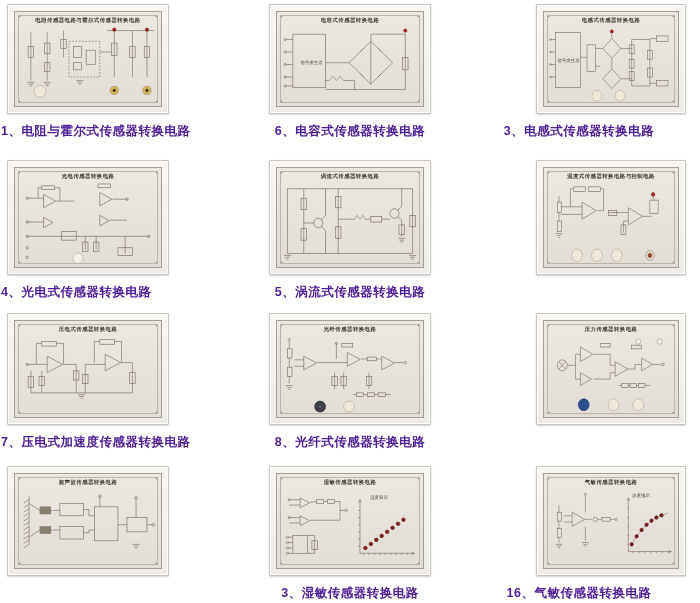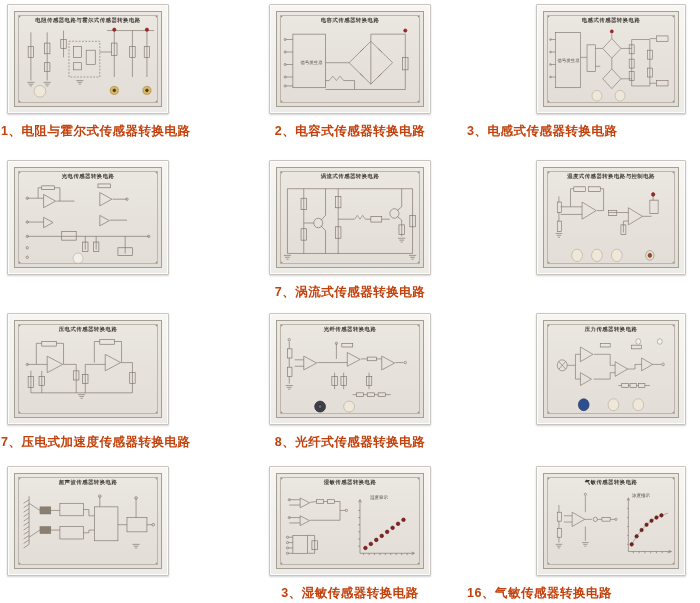--- a/index.html
+++ b/index.html
@@ -48,26 +48,26 @@
     font-size:6px;letter-spacing:.5px;color:#3d3832;font-weight:700;
     transform:scale(.9);white-space:nowrap;
   }
   .art{position:absolute;left:5px;right:5px;top:15px;bottom:4px;width:calc(100% - 10px);height:calc(100% - 19px);}
   .inner-label{position:absolute;font-size:5px;color:#4a443d;transform:scale(.9);white-space:nowrap;}
   .il-sig2{left:15%;top:50%;}
   .il-sig3{left:9%;top:48%;}
   .il-graph11{left:63%;top:21%;}
   .il-graph12{left:65%;top:19%;}
   .caption{
-    margin-top:9px;color:#c2410c;font-weight:700;font-size:12.5px;
+    margin-top:9px;color:#4c1d95;font-weight:700;font-size:12.5px;
     letter-spacing:.5px;white-space:nowrap;
   }
   .c1 .caption{text-align:left;padding-left:1px;}
   .c2 .caption{text-align:center;}
-  .c3 .caption{text-align:left;padding-right:9px;}
+  .c3 .caption{text-align:center;padding-right:9px;}
 </style>
 </head>
 <body>
 
 <div id="board">
 
   <div class="cell c1 r1">
     <div class="photo">
       <div class="face">
         <div class="ptitle">电阻传感器电路与霍尔式传感器转换电路</div>
@@ -149,21 +149,21 @@
             <line x1="98" y1="16" x2="98" y2="8" stroke="#7b7068" stroke-width="0.7"></line>
             <line x1="98" y1="8" x2="136" y2="8" stroke="#7b7068" stroke-width="0.7"></line>
             <circle cx="136" cy="4" r="1.8" fill="#a82525" stroke="#7a1a1a" stroke-width="0.7"></circle>
             <line x1="136" y1="8" x2="136" y2="70" stroke="#7b7068" stroke-width="0.7"></line>
             <rect x="133" y="34" width="6" height="14" fill="none" stroke="#7b7068" stroke-width="0.7"></rect>
             <line x1="48" y1="70" x2="136" y2="70" stroke="#7b7068" stroke-width="0.7"></line>
           </svg>
         <span class="inner-label il-sig2">信号发生器</span>
       </div>
     </div>
-    <div class="caption">2、电容式传感器转换电路</div>
+    <div class="caption">6、电容式传感器转换电路</div>
   </div>
 
   <div class="cell c3 r1">
     <div class="photo">
       <div class="face">
         <div class="ptitle">电感式传感器转换电路</div>
         <svg class="art" viewBox="0 0 150 84" preserveAspectRatio="none">
             <rect x="8" y="6" width="30" height="62" fill="none" stroke="#7b7068" stroke-width="0.7"></rect>
             <line x1="2" y1="14" x2="8" y2="14" stroke="#7b7068" stroke-width="0.7"></line>
             <circle cx="1.8" cy="14" r="1" fill="none" stroke="#7b7068" stroke-width="0.7"></circle>
@@ -238,20 +238,21 @@
             <line x1="84" y1="56" x2="84" y2="70" stroke="#7b7068" stroke-width="0.7"></line>
             <rect x="81" y="62" width="6" height="10" fill="none" stroke="#7b7068" stroke-width="0.7"></rect>
             <line x1="116" y1="56" x2="116" y2="74" stroke="#7b7068" stroke-width="0.7"></line>
             <rect x="108" y="68" width="16" height="8" fill="none" stroke="#7b7068" stroke-width="0.7"></rect>
             <circle cx="8" cy="68" r="1.3" fill="none" stroke="#7b7068" stroke-width="0.7"></circle>
             <circle cx="8" cy="78" r="1.3" fill="none" stroke="#7b7068" stroke-width="0.7"></circle>
             <circle cx="64" cy="79" r="5.5" fill="#f2efe8" stroke="#b8b2a6" stroke-width="0.7"></circle>
           </svg>
       </div>
     </div>
+    <div class="caption">4、光电式传感器转换电路</div>
   </div>
 
   <div class="cell c2 r2">
     <div class="photo">
       <div class="face">
         <div class="ptitle">涡流式传感器转换电路</div>
         <svg class="art" viewBox="0 0 150 84" preserveAspectRatio="none">
             <line x1="6" y1="6" x2="144" y2="6" stroke="#7b7068" stroke-width="0.7"></line>
             <line x1="6" y1="74" x2="144" y2="74" stroke="#7b7068" stroke-width="0.7"></line>
             <line x1="6" y1="6" x2="6" y2="74" stroke="#7b7068" stroke-width="0.7"></line>
@@ -291,21 +292,21 @@
             <line x1="144" y1="6" x2="144" y2="74" stroke="#7b7068" stroke-width="0.7"></line>
             <rect x="141" y="34" width="6" height="12" fill="none" stroke="#7b7068" stroke-width="0.7"></rect>
             <g stroke="#7b7068" stroke-width="0.7">
               <line x1="140" y1="76" x2="148" y2="76"></line>
               <line x1="141.4" y1="78" x2="146.6" y2="78"></line>
               <line x1="142.8" y1="80" x2="145.2" y2="80"></line>
             </g>
           </svg>
       </div>
     </div>
-    <div class="caption">7、涡流式传感器转换电路</div>
+    <div class="caption">5、涡流式传感器转换电路</div>
   </div>
 
   <div class="cell c3 r2">
     <div class="photo">
       <div class="face">
         <div class="ptitle">温度式传感器转换电路与控制电路</div>
         <svg class="art" viewBox="0 0 150 84" preserveAspectRatio="none">
             <rect x="30" y="4" width="14" height="5" fill="none" stroke="#7b7068" stroke-width="0.7"></rect>
             <rect x="48" y="4" width="14" height="5" fill="none" stroke="#7b7068" stroke-width="0.7"></rect>
             <polygon points="40,20 40,38 57.099999999999994,29" fill="none" stroke="#7b7068" stroke-width="0.7"></polygon>

